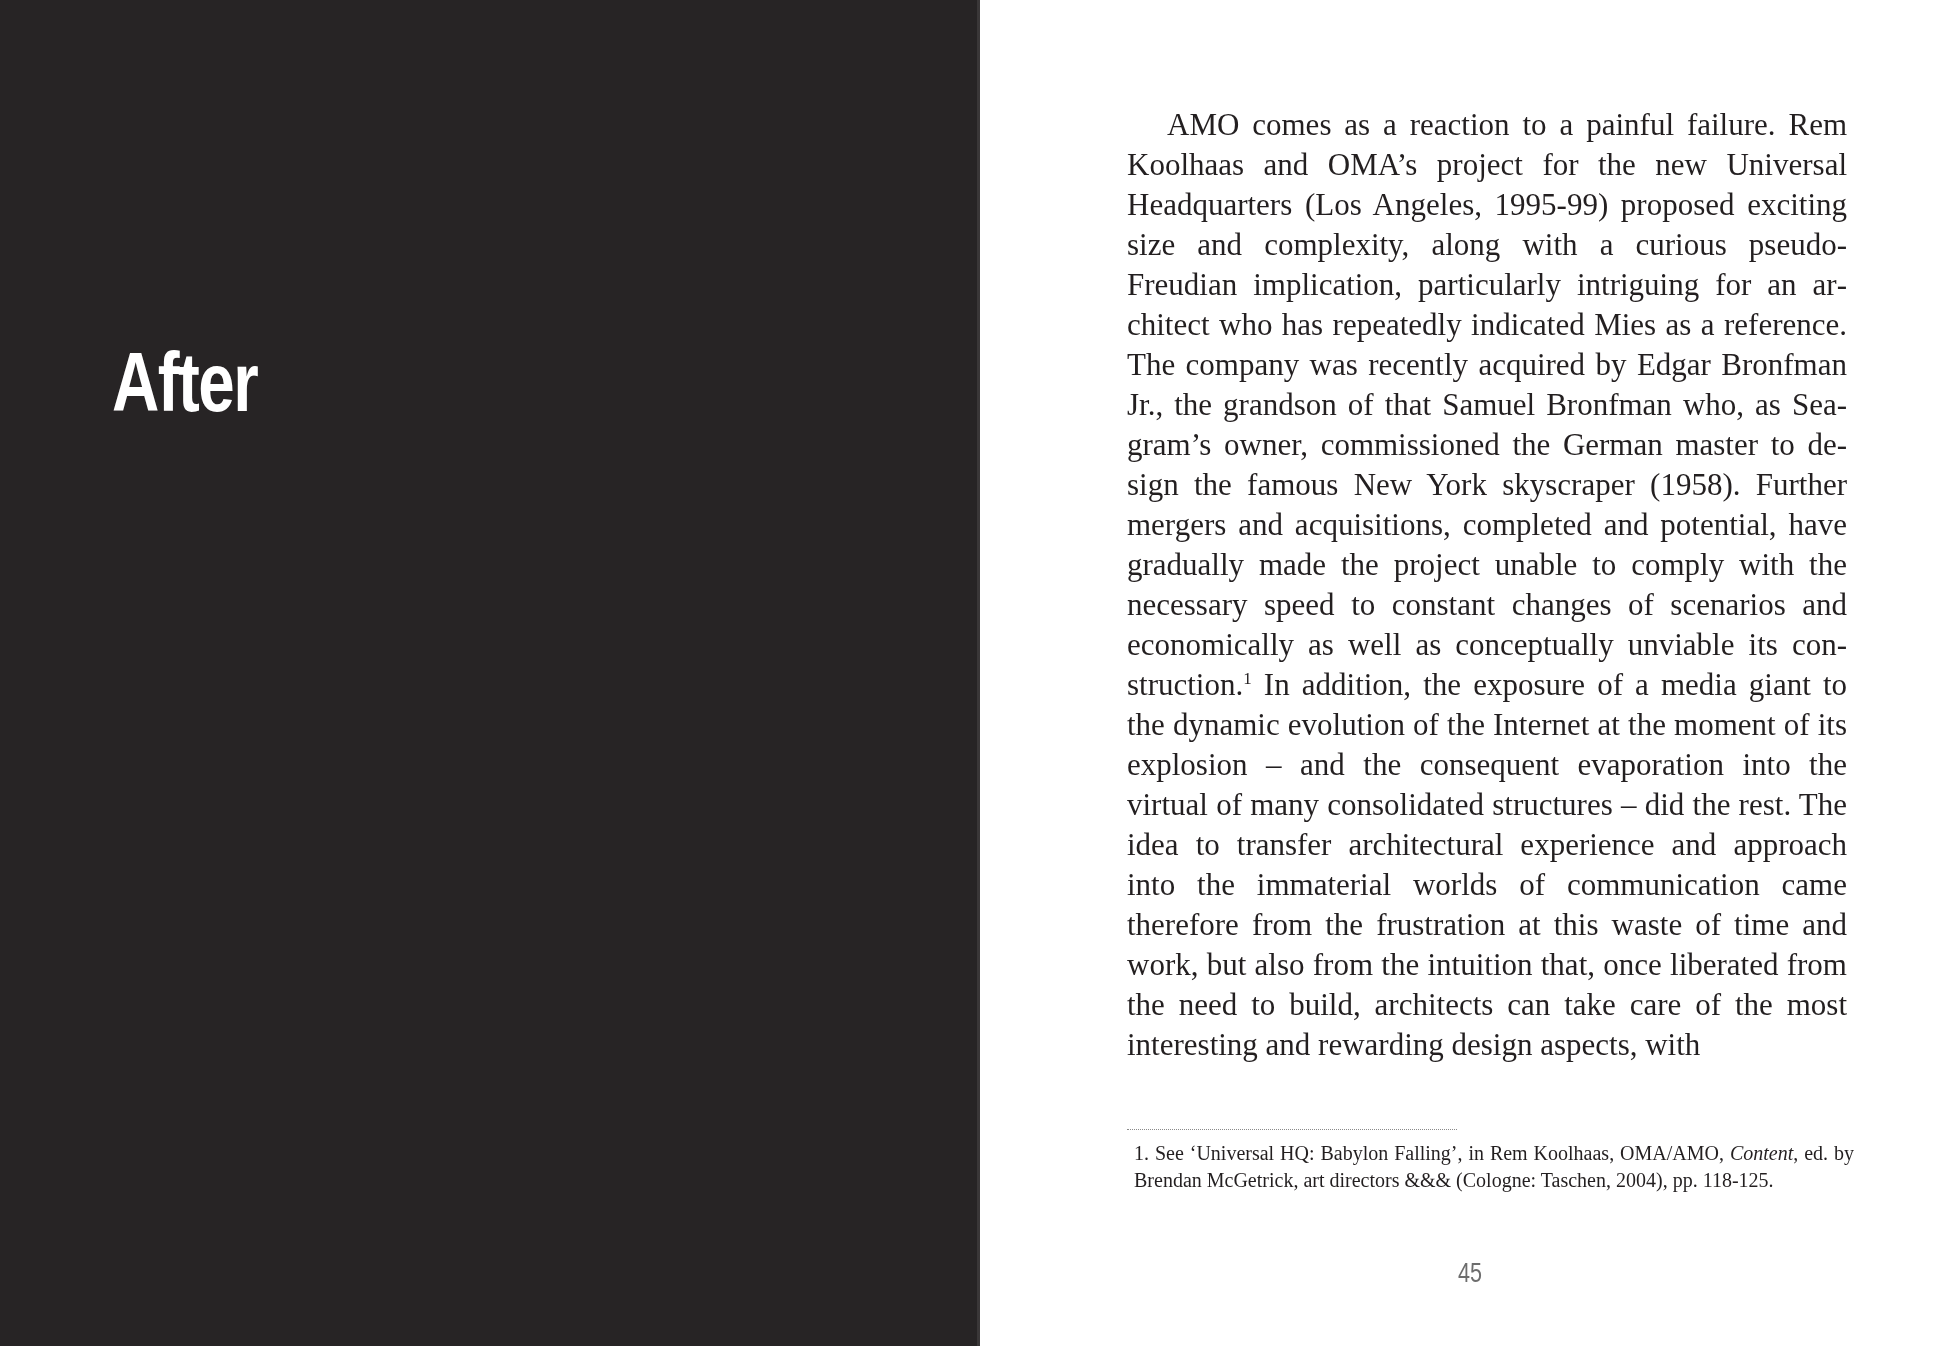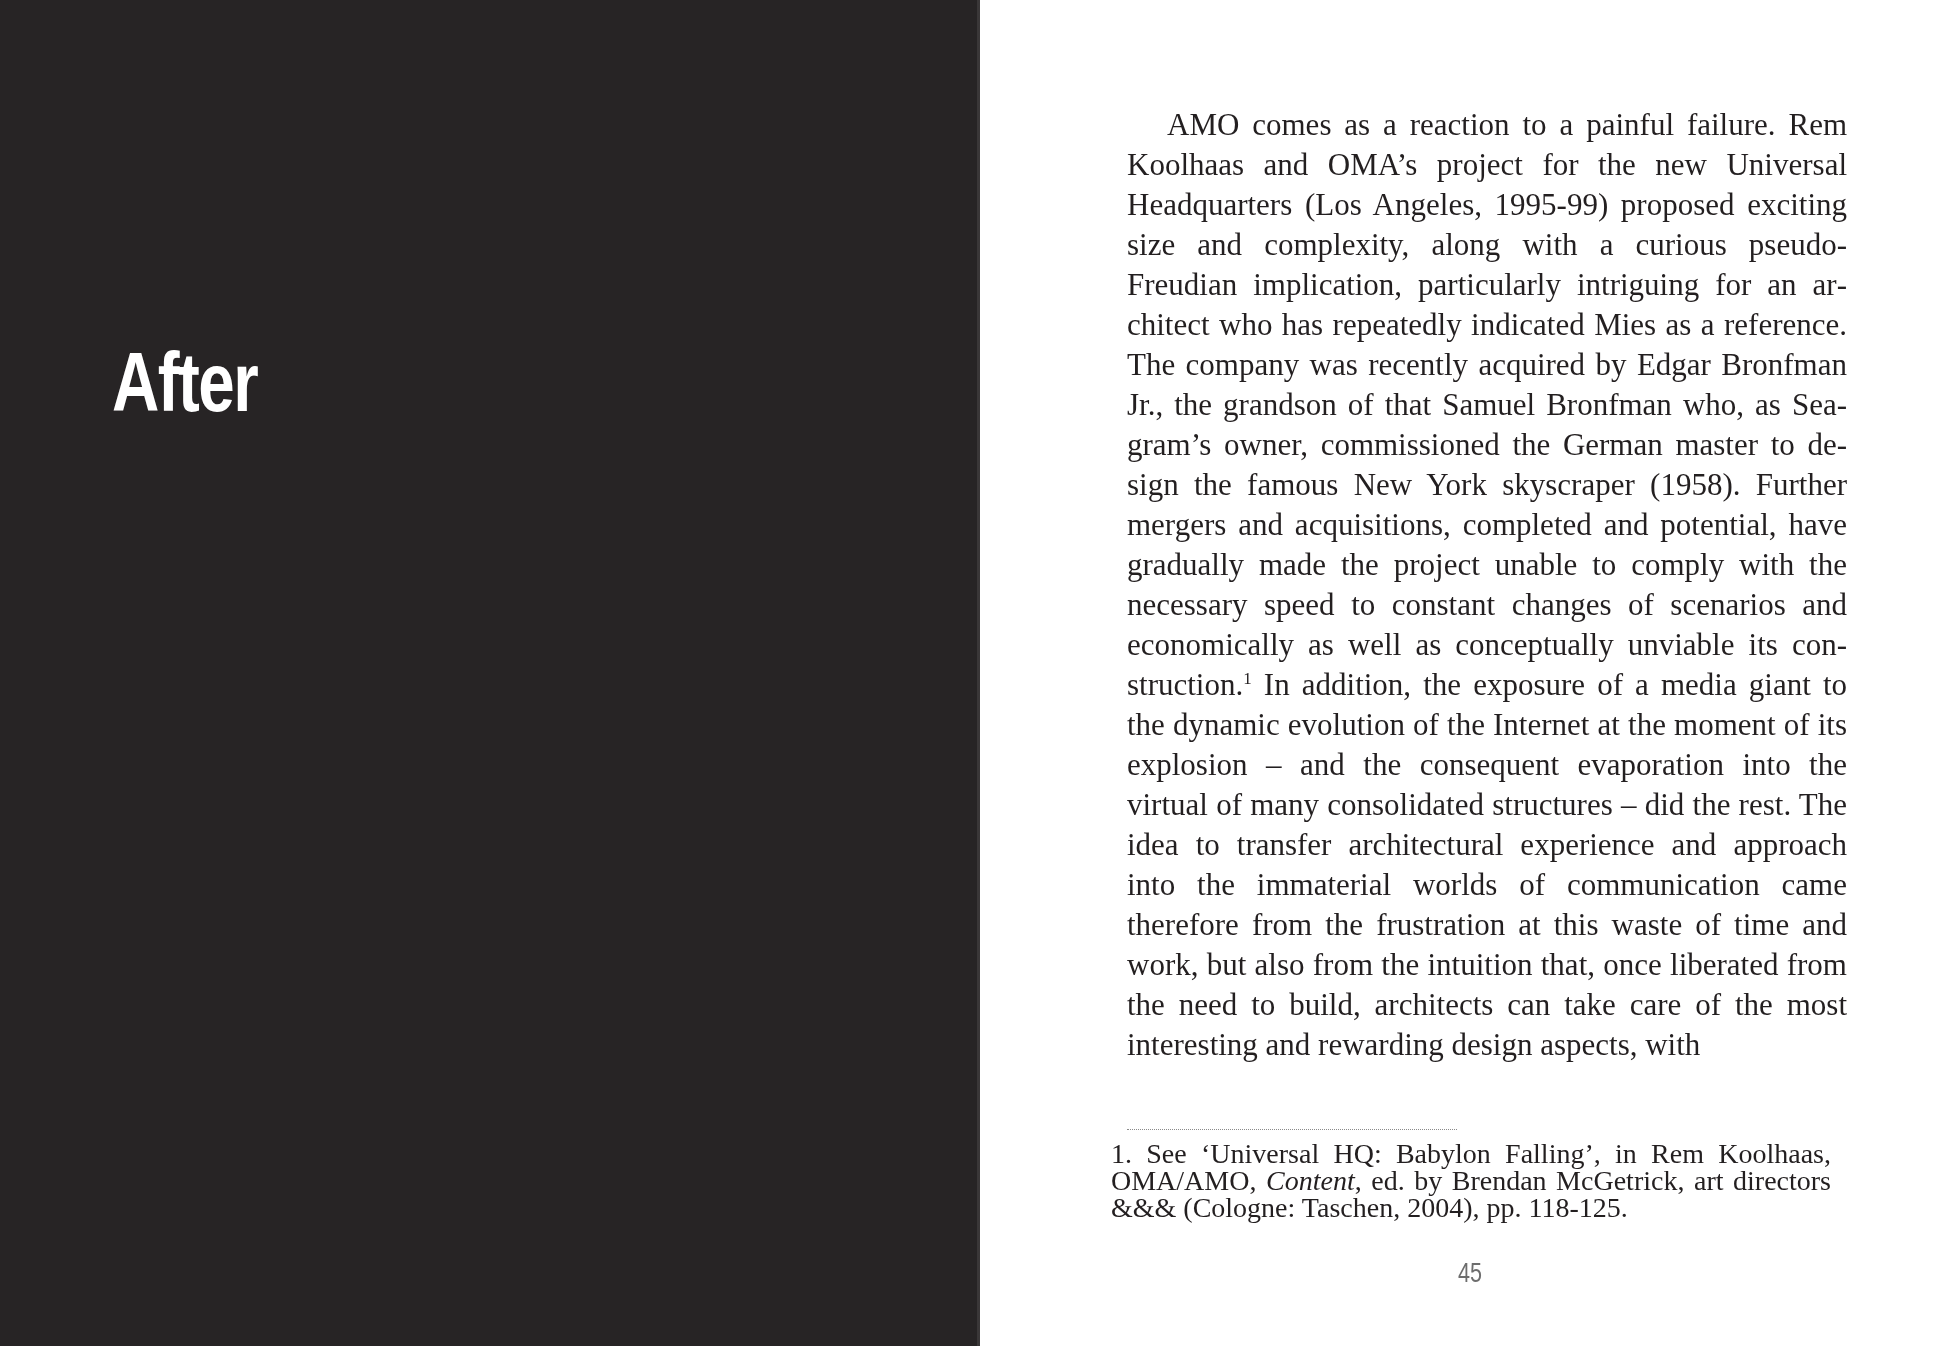--- a/index.html
+++ b/index.html
@@ -74,27 +74,27 @@
     .footnote-rule {
       position: absolute;
       left: 147px;
       top: 1129px;
       width: 330px;
       height: 0;
       border-top: 1px dotted #8a8a8a;
     }
     .footnote {
       position: absolute;
-      left: 131px;
+      left: 154px;
       top: 1140px;
       width: 720px;
       margin: 0;
       color: #231f20;
       font-family: "Liberation Serif", serif;
-      font-size: 28px;
+      font-size: 20px;
       line-height: 27px;
       text-align: justify;
     }
     .footnote em {
       font-style: italic;
     }
     .page-number {
       position: absolute;
       left: 450px;
       top: 1260px;

